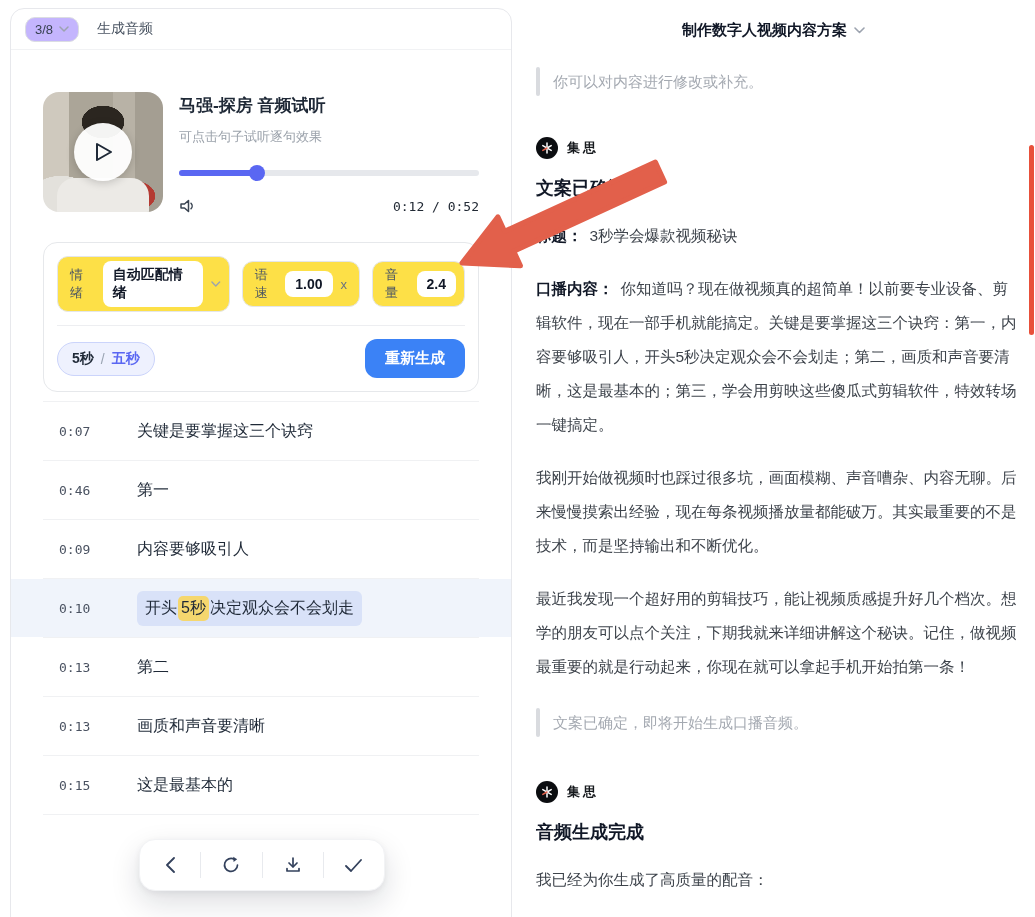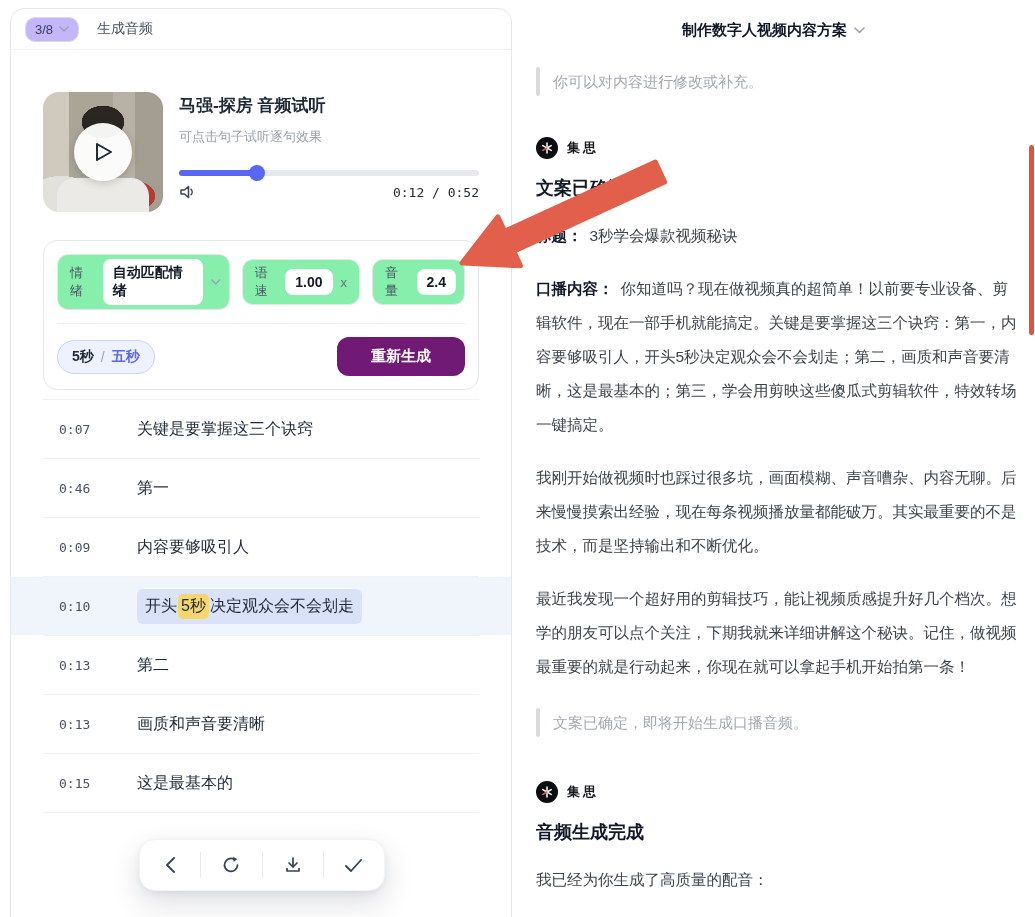--- a/index.html
+++ b/index.html
@@ -47,47 +47,47 @@
   }
   .player-info{ flex:1; min-width:0; }
   .player-title{ font-size:17px; font-weight:700; color:#1F2937; margin-top:2px; }
   .player-sub{ font-size:13px; color:#9AA1AA; margin-top:11px; }
   .progress{ position:relative; height:6px; border-radius:3px; background:#E6E8EC; margin-top:24px; cursor:pointer; }
   .progress .fill{ position:absolute; left:0; top:0; bottom:0; border-radius:3px; background:#5A67F2; }
   .progress .knob{
     position:absolute; top:50%; width:16px; height:16px; border-radius:50%;
     background:#5A67F2; transform:translate(-50%,-50%); cursor:grab;
   }
-  .player-bottom{ display:flex; align-items:center; justify-content:space-between; margin-top:8px; }
+  .player-bottom{ display:flex; align-items:center; justify-content:space-between; margin-top:22px; }
   .time{ font-size:13px; color:#222A35; }
 
   
   .settings{ margin:28px 32px 0; border:1px solid #E6E8EB; border-radius:14px; padding:13px 13px; }
   .chip-row{ display:flex; gap:12px; align-items:center; }
   .chip{
     display:inline-flex; align-items:center; gap:8px;
-    background:#86efac; border:1px solid #E4E6EA; border-radius:11px;
+    background:#fde047; border:1px solid #E4E6EA; border-radius:11px;
     padding:4px 8px 4px 12px; cursor:pointer;
   }
   .chip-label{ font-size:13px; color:#4B5563; }
   .chip-value{ background:#fff; border-radius:8px; padding:5px 10px; font-size:14px; font-weight:600; color:#111827; }
   .chip-suffix{ font-size:13px; color:#6B7280; margin-right:4px; }
   .settings-div{ height:1px; background:#EDEEF1; margin:13px 0; }
   .row2{ display:flex; align-items:center; justify-content:space-between; }
   .reading-chip{
     display:inline-flex; align-items:center; gap:7px;
     background:#EEF1FE; border:1px solid #CBD4FB; border-radius:999px;
     padding:7px 14px; font-size:14px; cursor:pointer;
   }
   .reading-orig{ color:#1F2937; font-weight:600; }
   .reading-sep{ color:#9AA4B2; }
   .reading-alt{ color:#5A67F2; font-weight:600; }
   .regen-btn{
-    background:#701a75; color:#fff; border:none; border-radius:12px;
-    padding:10px 34px; font-size:15px; font-weight:700; cursor:pointer;
+    background:#3b82f6; color:#fff; border:none; border-radius:12px;
+    padding:10px 20px; font-size:15px; font-weight:700; cursor:pointer;
     font-family:Liberation Sans, sans-serif;
   }
 
   
   .transcript{ margin-top:9px; }
   .t-div{ height:1px; background:#F0F1F3; margin:0 32px; }
   .t-row{ height:58px; display:flex; align-items:center; padding:0 32px 0 48px; cursor:pointer; }
   .t-row.active{ background:#F0F4FB; }
   .t-time{ width:42px; font-size:13px; color:#4A5261; flex:none; }
   .t-text{ margin-left:36px; font-size:16px; color:#1F2937; }

